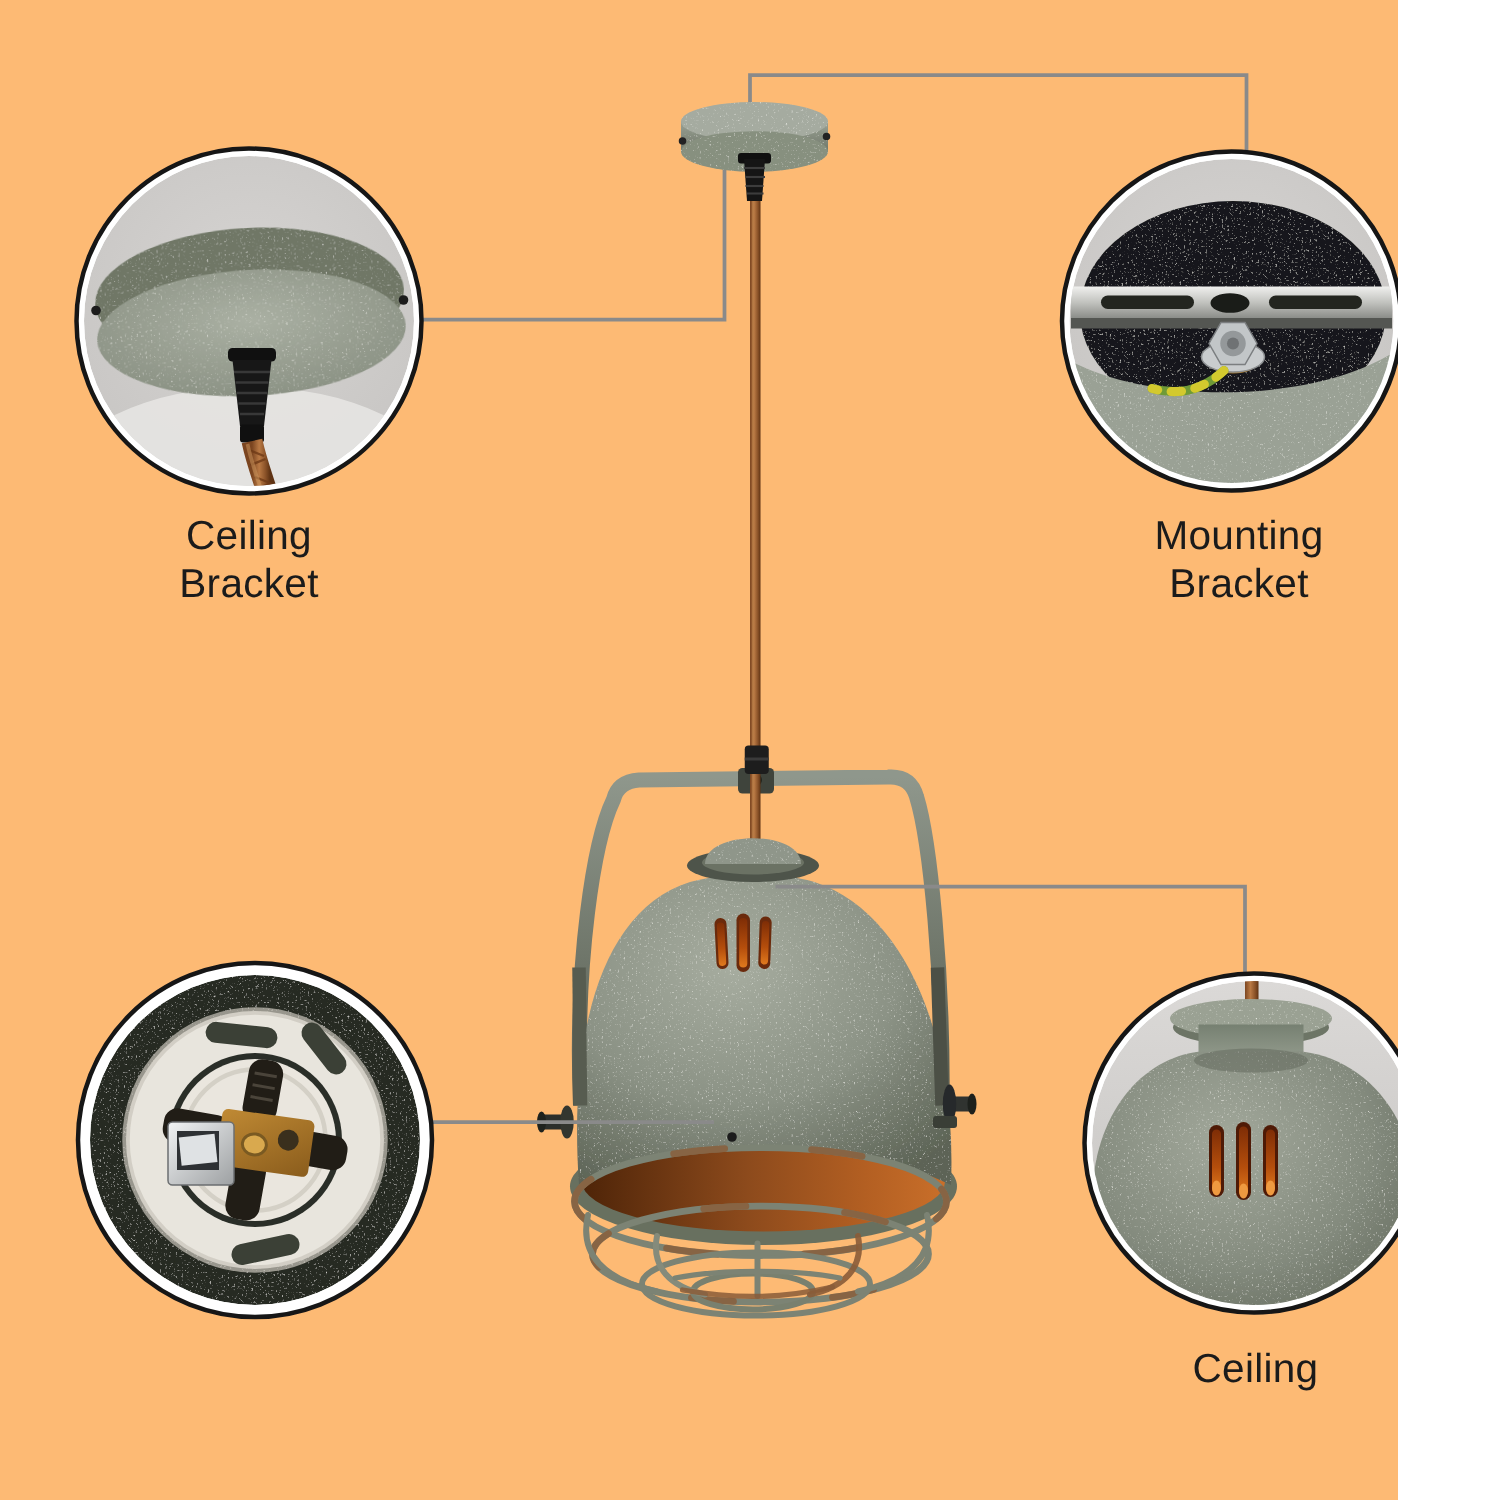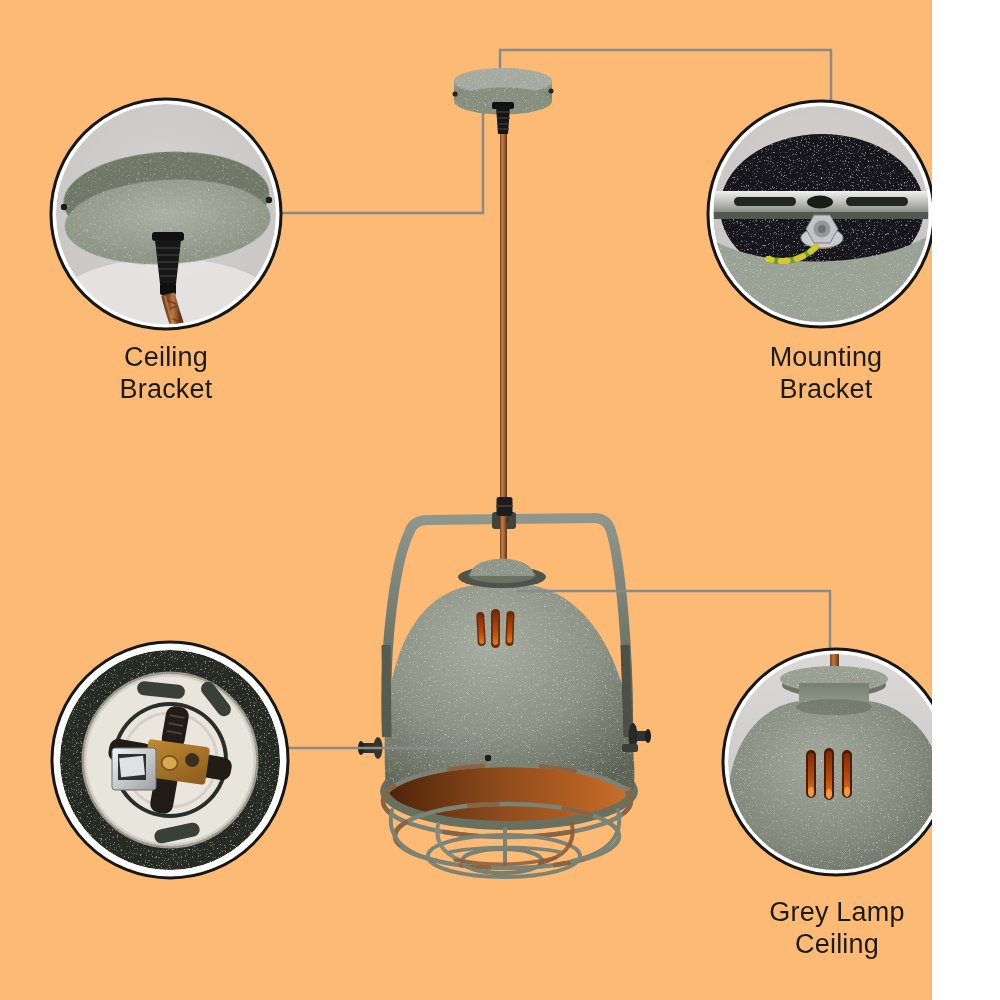--- a/index.html
+++ b/index.html
@@ -327,17 +327,16 @@
   <span>Ceiling</span>
   <span>Bracket</span>
 </div>
 <div class="callout-label" id="label-mounting-bracket">
   <span>Mounting</span>
   <span>Bracket</span>
 </div>
 <div class="callout-label" id="label-bulb-base">
 </div>
 <div class="callout-label" id="label-lamp-socket">
-  <span>Grey Lamp</span>
   <span>Ceiling</span>
 </div>
 
 </div>
 
 </body></html>

